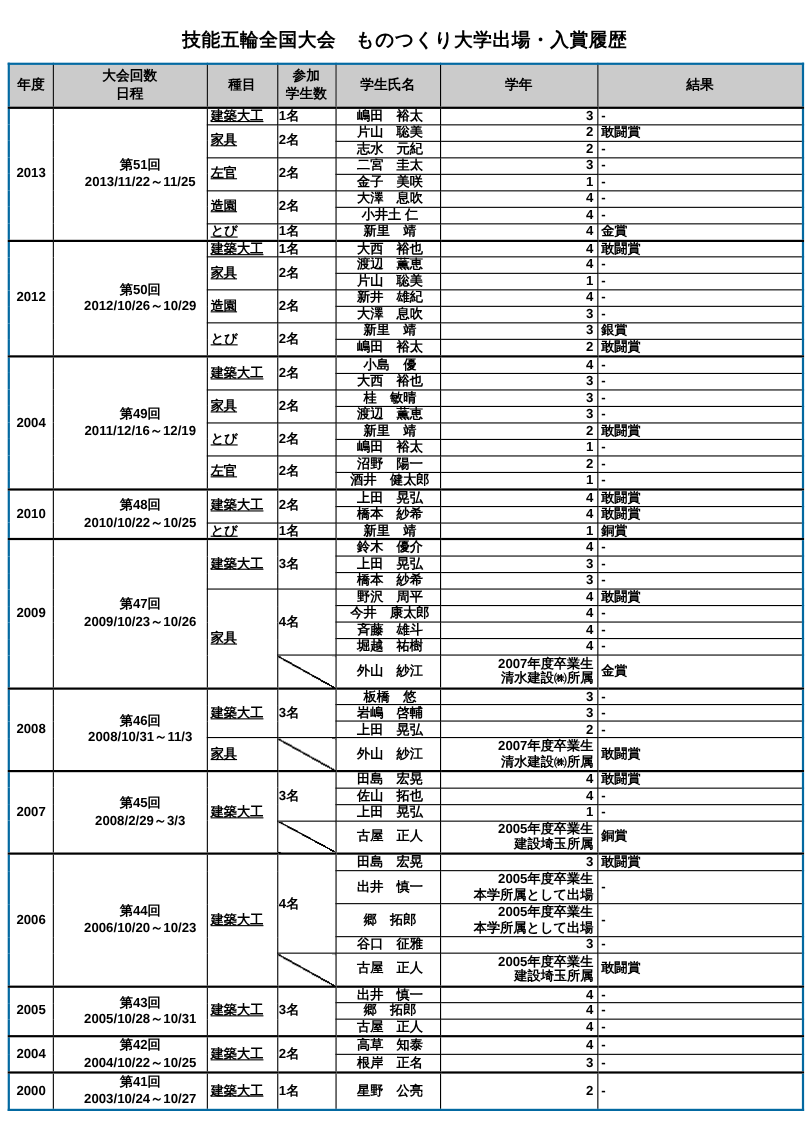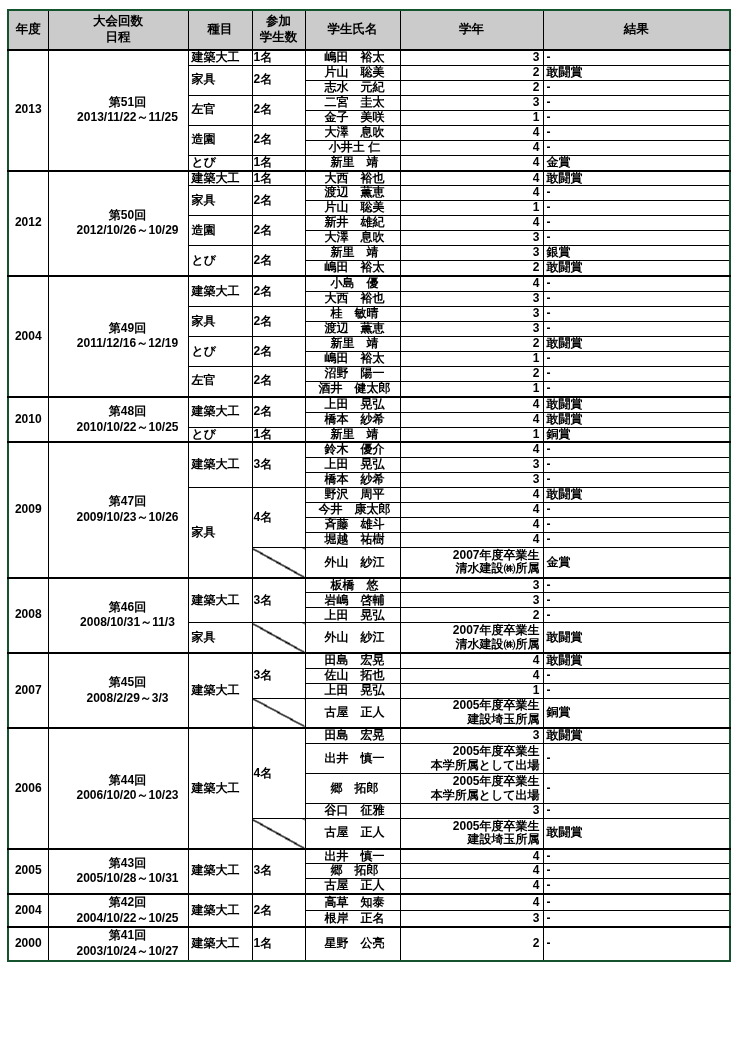--- a/index.html
+++ b/index.html
@@ -10,55 +10,56 @@
   }
   .page { position:relative; width:736px; height:1043px; background:#fff; }
   .title {
     padding-top:25px; text-align:center;
     font-size:17px; font-weight:bold; letter-spacing:0.5px;
     white-space:pre;
   }
   table.history {
     border-collapse:collapse; table-layout:fixed;
     margin:9px 0 0 7px; width:722px;
-    border:2px solid #14532d;
+    border:2px solid #0369a1;
   }
   th, td {
     border:1px solid #000; overflow:hidden;
     font-weight:bold; padding:0; vertical-align:middle;
   }
   thead tr { height:40px; }
   th {
     background:var(--header-bg,#cbcbcb);
     font-size:12.5px; text-align:center;
     white-space:pre-line; line-height:1.25;
     border-bottom:2px solid #000;
   }
   tbody tr { height:15px; }
   tbody tr.tall { height:30px; }
   tbody td { font-size:12px; line-height:1.15; }
   tr.year-start td { border-top:2px solid #000; }
   td.c-year { text-align:center;margin-top:13px; }
   td.c-round { text-align:center; }
   td.c-round div { line-height:1.3;margin-left:19px; }
-  td.c-event { text-align:left; padding-left:3px; }
+  td.c-event { text-align:left; padding-left:3px;text-decoration:underline; }
   td.c-count { text-align:left; padding-left:1px; }
   td.c-name { text-align:center; padding-left:4px; white-space:pre; }
   td.c-grade { text-align:right; padding-right:3px; white-space:pre-line; }
   td.c-result { text-align:left; padding-left:3px; }
   td.diag {
     padding:0;
     background:linear-gradient(to right top,
       transparent 48.5%, #000 48.5%, #000 51.5%, transparent 51.5%);
   }
 </style>
 </head>
 <body>
 
 <div class="page">
+  <div class="title">技能五輪全国大会　ものつくり大学出場・入賞履歴</div>
 
   <table class="history">
     <colgroup>
       <col style="width:40px">
         <col style="width:140px">
         <col style="width:64px">
       <col style="width:53px">
         <col style="width:95px">
         <col style="width:143px">
       <col style="width:187px">

